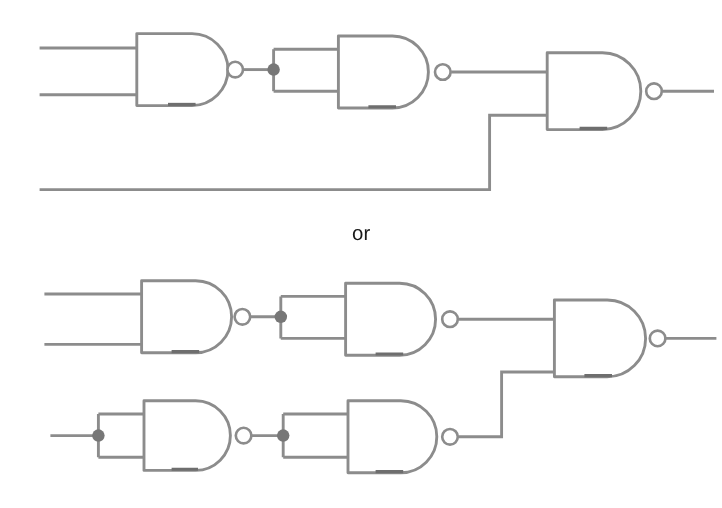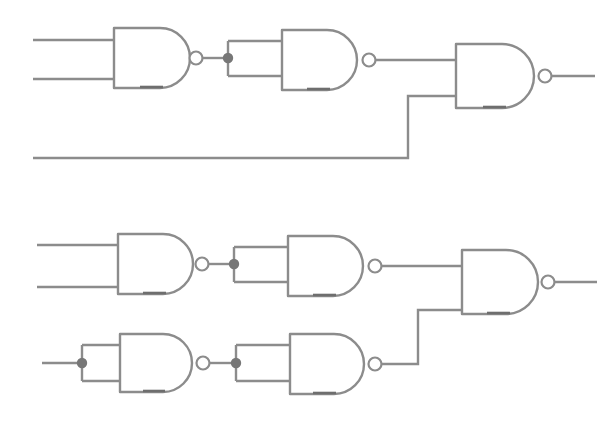--- a/index.html
+++ b/index.html
@@ -166,14 +166,17 @@
       <g>
         <path class="gate-body" d="M462 250 L506 250 A32 32 0 0 1 506 314 L462 314 Z"></path>
         <path class="gate-shadow" d="M487 313 L510 313"></path>
         <circle class="bubble" cx="548" cy="282" r="6.5"></circle>
       </g>
 
       <path class="wire" d="M555 282 L597 282"></path>
     </g>
   </svg>
 
+  <div class="or-label">
+    <span>or</span>
+  </div>
 
 </div>
 
 </body></html>

